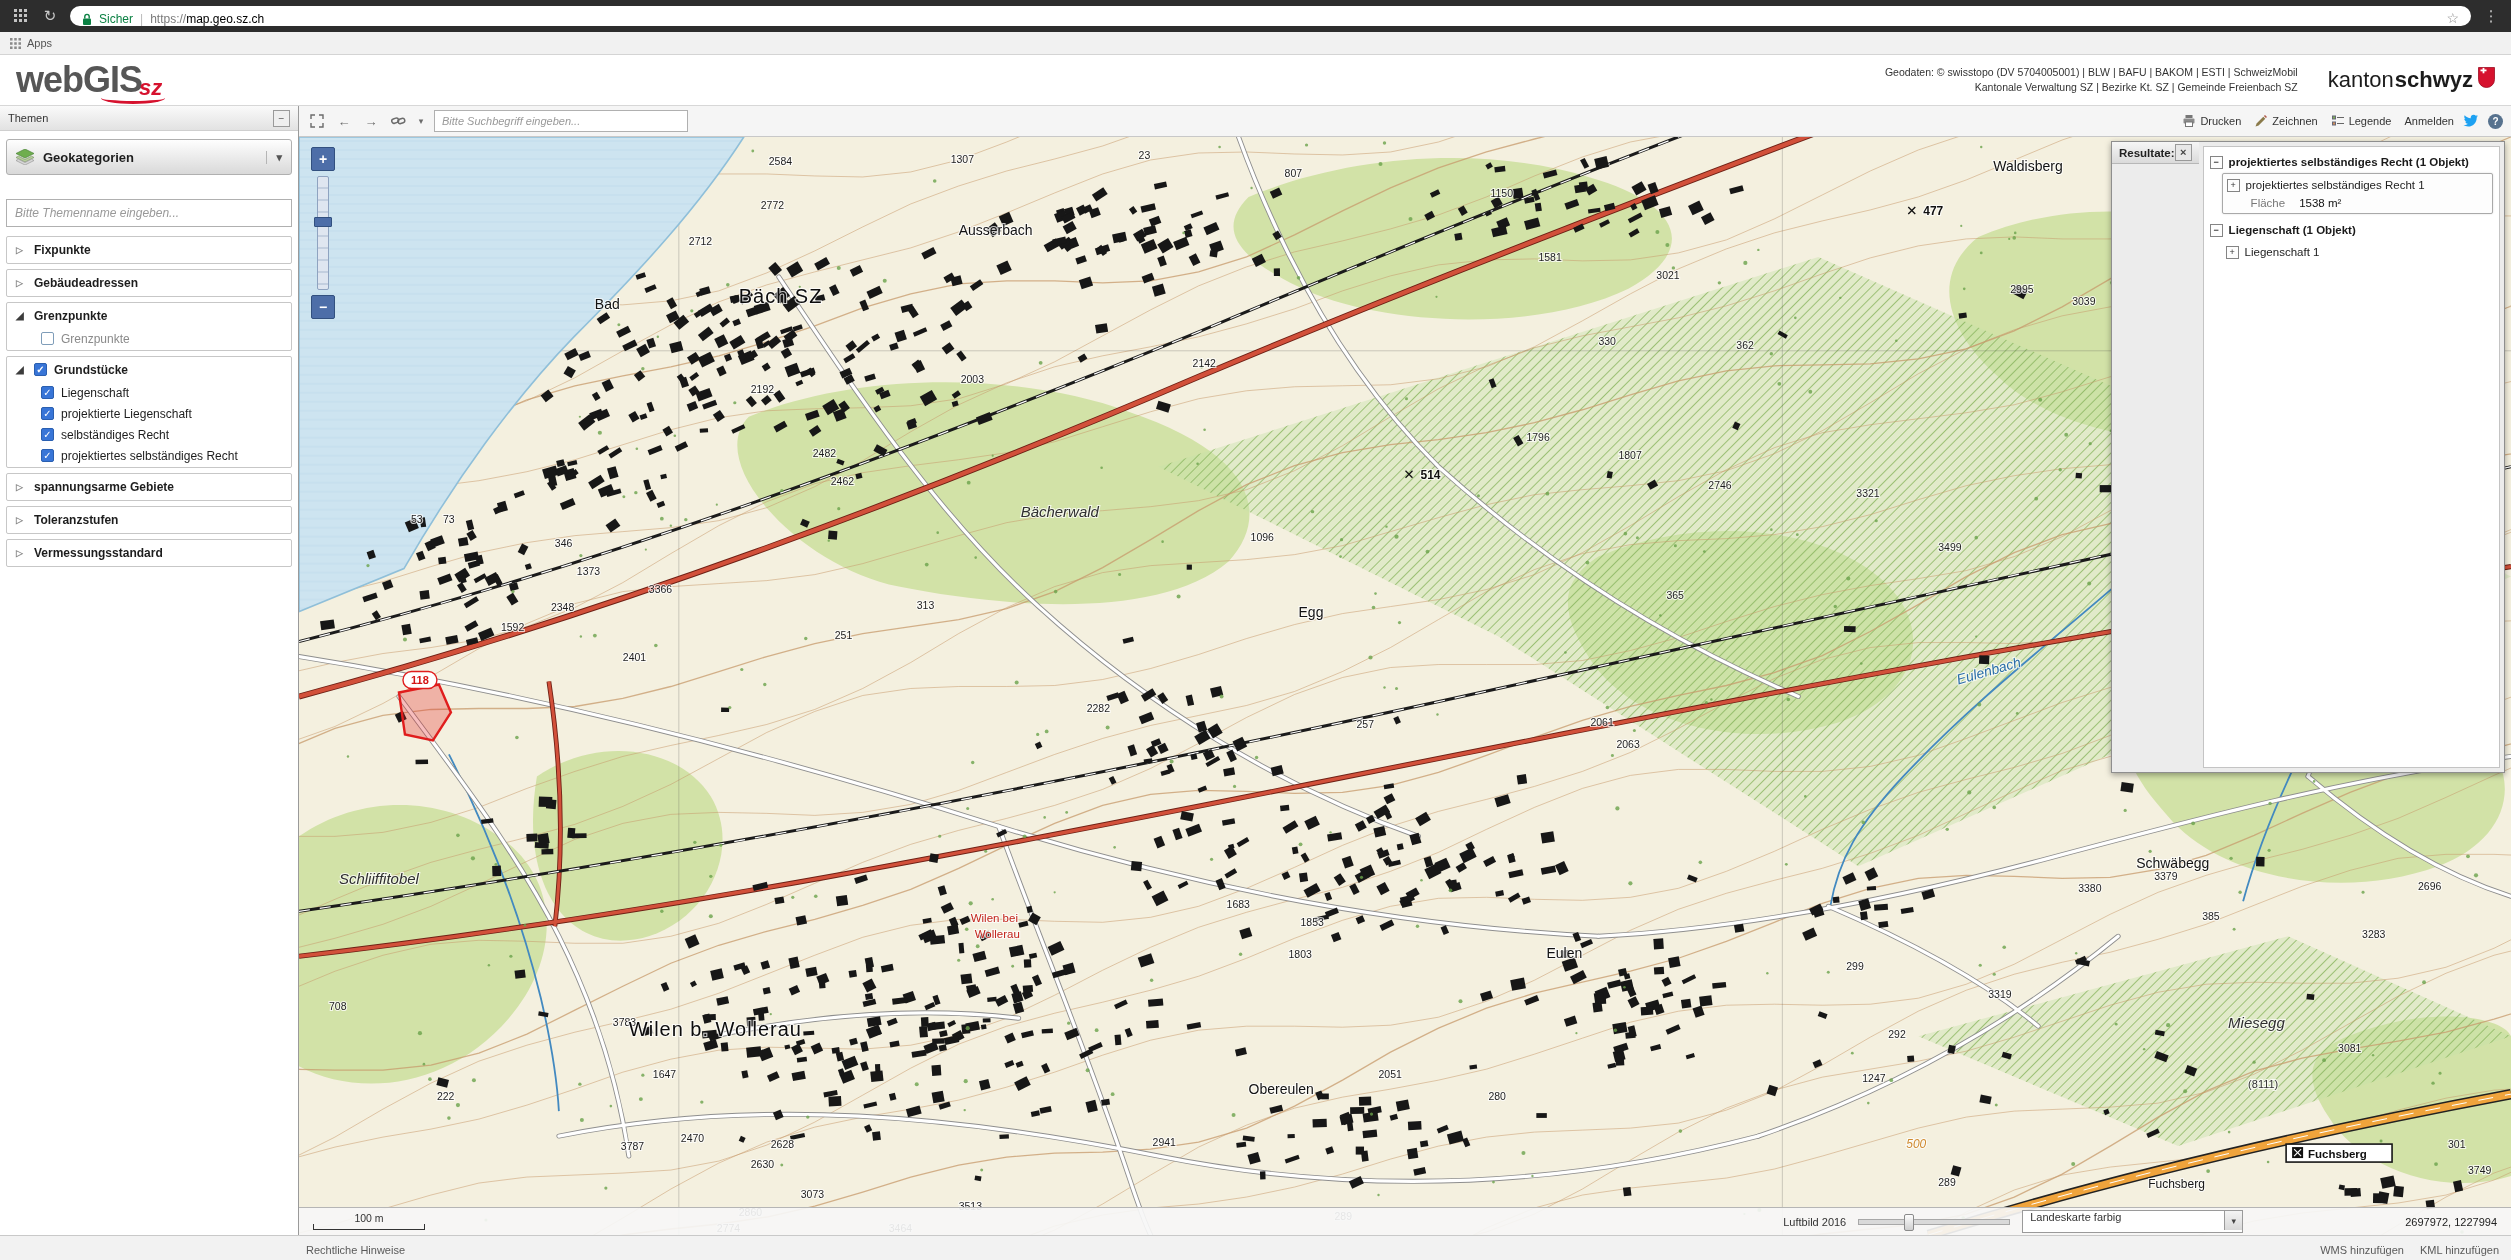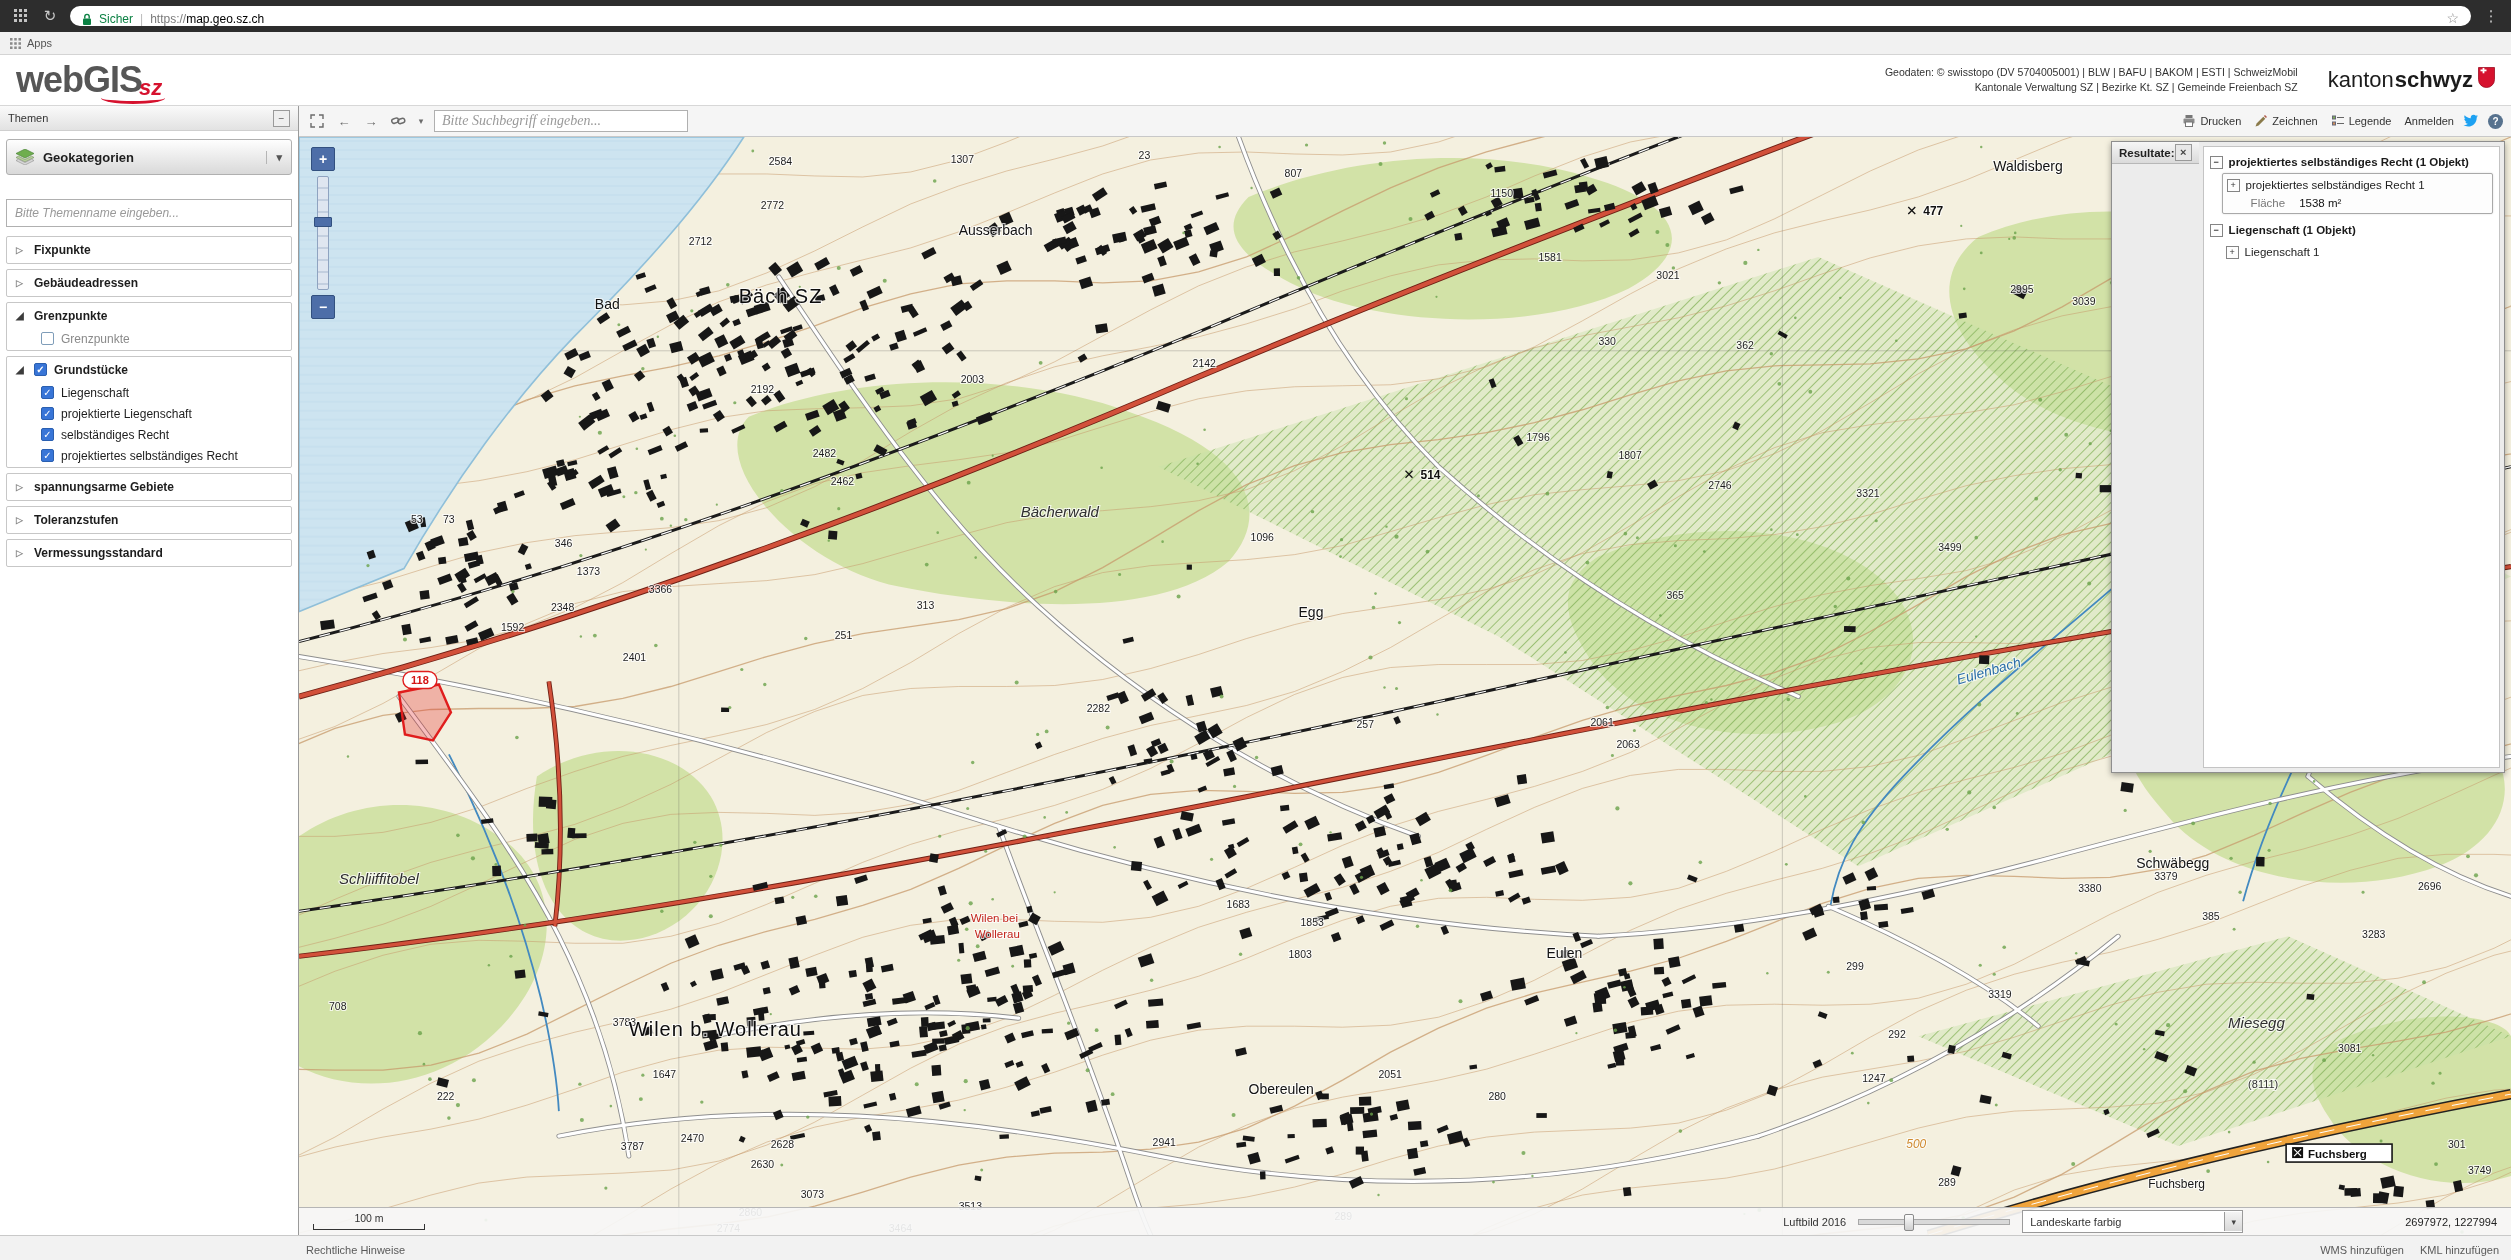--- a/index.html
+++ b/index.html
@@ -52,22 +52,22 @@
   .tree-label.muted{color:#8a8a8a;}
   .cb{display:inline-flex;align-items:center;justify-content:center;width:13px;height:13px;box-sizing:border-box;
       border:1px solid #7f9db9;background:#fff;border-radius:2px;font-size:10px;line-height:1;color:#fff;flex:none;}
   .cb.checked{background:#3875d7;border-color:#2a5fb0;}
   
   .map-wrap{flex:1;display:flex;flex-direction:column;min-width:0;}
   .map-toolbar{height:30px;background:#f5f5f5;border-bottom:1px solid #c8c8c8;display:flex;align-items:center;
                padding:0 8px;gap:7px;font-size:11px;color:#444;}
   .tool-icon{width:20px;height:20px;display:flex;align-items:center;justify-content:center;color:#6b6b6b;font-size:13px;}
   .tool-icon.small{width:12px;font-size:9px;}
-  .map-search{width:238px;height:20px;border:1px solid #b0b0b0;font-size:14px;padding:0 7px;
-              font-family:Liberation Serif, serif;}
+  .map-search{width:238px;height:20px;border:1px solid #b0b0b0;font-size:11px;padding:0 7px;
+              font-family:Liberation Sans, sans-serif;}
   .toolbar-right{margin-left:auto;display:flex;align-items:center;gap:13px;font-size:11px;color:#333;}
   .tb-action{display:inline-flex;align-items:center;gap:4px;}
   .tb-ic{display:inline-flex;}
   .help-badge{width:15px;height:15px;border-radius:50%;background:#57728e;color:#fff;display:flex;
               align-items:center;justify-content:center;font-size:10px;font-weight:bold;}
   .map-area{flex:1;position:relative;overflow:hidden;background:#f4f0df;}
   #mapsvg{position:absolute;inset:0;width:100%;height:100%;display:block;}
   
   #mapsvg text{font-family:"Liberation Sans",sans-serif;paint-order:stroke;stroke:rgba(255,255,255,0.75);stroke-width:2.2px;}
   .t-parcel{font-size:10.5px;fill:#1d1d1d;stroke-width:1.6px;}
@@ -111,21 +111,21 @@
   .map-bottombar{position:absolute;left:0;right:0;bottom:0;height:27px;background:rgba(246,246,246,0.92);
                  border-top:1px solid #b5b5b5;display:flex;align-items:center;padding:0 14px;gap:12px;
                  font-size:11px;color:#333;z-index:5;}
   .scalebar{display:flex;flex-direction:column;align-items:center;width:112px;}
   .scale-text{font-size:10.5px;line-height:1.1;}
   .scale-line{width:110px;height:5px;border:1px solid #333;border-top:none;}
   .bb-label{margin-left:auto;}
   .bb-slider{width:150px;height:4px;background:#d9d9d9;border:1px solid #a8a8a8;position:relative;}
   .bb-slider-thumb{position:absolute;left:30%;top:-6px;width:8px;height:15px;background:linear-gradient(#fdfdfd,#cfcfcf);
                    border:1px solid #8a8a8a;border-radius:2px;}
-  .bb-select{width:212px;height:21px;border:1px solid #9a9a9a;background:#fff;display:flex;align-items:center;
+  .bb-select{width:212px;height:21px;border:1px solid #9a9a9a;background:#fff;display:flex;
              justify-content:space-between;padding-left:7px;}
   .bb-select-caret{width:17px;height:19px;border-left:1px solid #9a9a9a;background:linear-gradient(#f4f4f4,#d8d8d8);
                    display:flex;align-items:center;justify-content:center;font-size:9px;color:#444;}
   .bb-coords{margin-left:150px;color:#222;}
   
   .statusbar{height:27px;background:#f2f2f2;border-top:1px solid #c9c9c9;display:flex;align-items:center;
              font-size:11px;color:#5a5a5a;padding:0 12px;}
   .status-left{margin-left:294px;}
   .status-right{margin-left:auto;display:flex;gap:16px;}
 </style>

